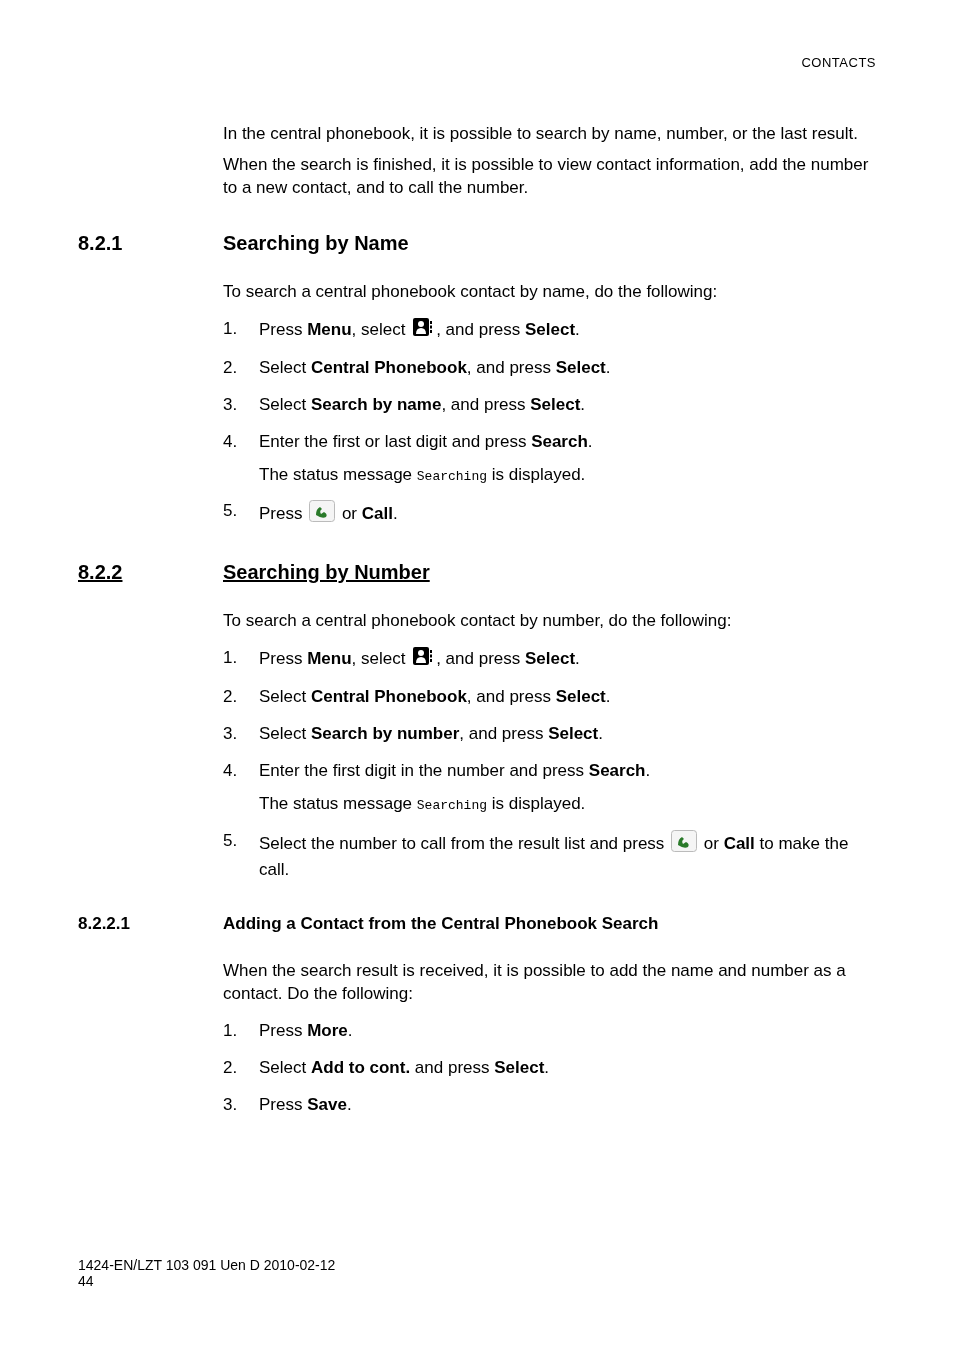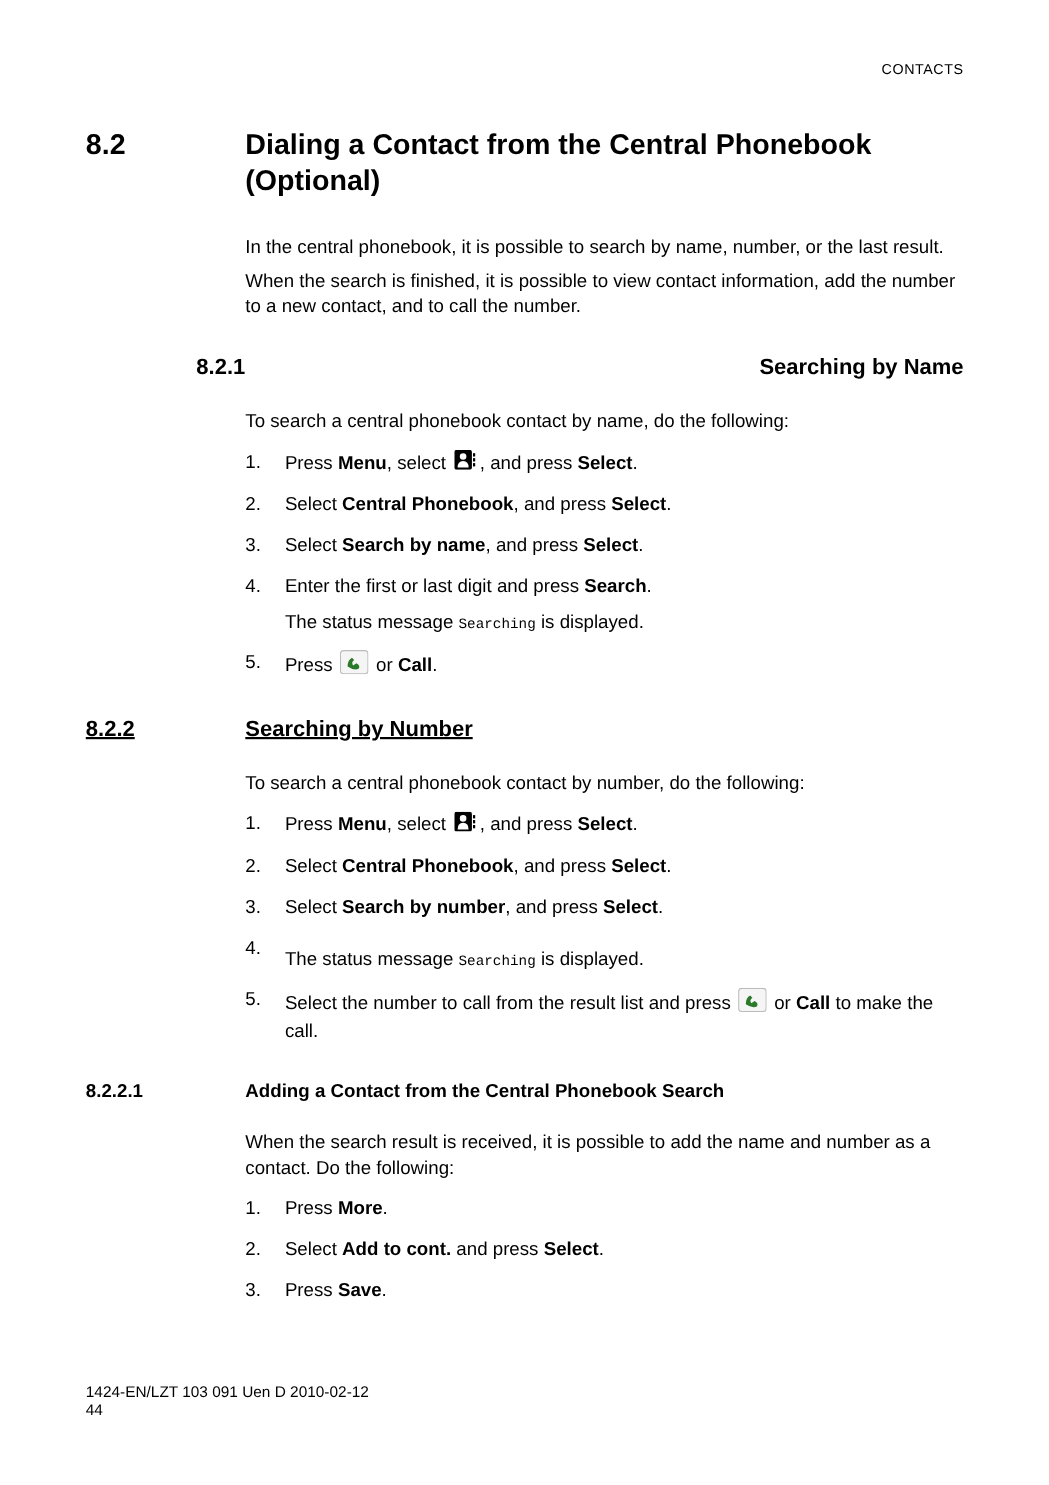--- a/index.html
+++ b/index.html
@@ -113,38 +113,30 @@
   b { font-weight: bold; }
 </style>
 </head>
 <body>
 
 <div class="page">
   <div class="running-header">CONTACTS</div>
 
   <div class="content">
 
-    <div class="row">
-      <div class="left-col">
-        <div class="h1-num">8.2</div>
-      </div>
-      <div class="right-col">
-        <div class="h1-title">Dialing a Contact from the Central Phonebook (Optional)</div>
-      </div>
-    </div>
 
     <div class="row" style="margin-top:26px;">
       <div class="left-col"></div>
       <div class="right-col">
         <div class="para">In the central phonebook, it is possible to search by name, number, or the last result.</div>
         <div class="para">When the search is finished, it is possible to view contact information, add the number to a new contact, and to call the number.</div>
       </div>
     </div>
 
-    <div class="row" style="margin-top:32px;text-align:right;">
+    <div class="row" style="margin-top:32px;">
       <div class="left-col">
         <div class="h2-num">8.2.1</div>
       </div>
       <div class="right-col">
         <div class="h2-title">Searching by Name</div>
       </div>
     </div>
 
     <div class="row" style="margin-top:18px;">
       <div class="left-col"></div>
@@ -233,20 +225,21 @@
           </div>
           <div class="ol-item">
             <div class="ol-num">3.</div>
             <div class="ol-body">
               <span>Select </span><b>Search by number</b><span>, and press </span><b>Select</b><span>.</span>
             </div>
           </div>
           <div class="ol-item">
             <div class="ol-num">4.</div>
             <div class="ol-body">
+              <div><span>Enter the first digit in the number and press </span><b>Search</b><span>.</span></div>
               <div style="margin-top:10px;"><span>The status message </span><span class="mono">Searching</span><span> is displayed.</span></div>
             </div>
           </div>
           <div class="ol-item">
             <div class="ol-num">5.</div>
             <div class="ol-body">
               <span>Select the number to call from the result list and press </span><span class="icon-call"><svg width="26" height="22" viewBox="0 0 26 22">
                     <rect x="0.5" y="0.5" width="25" height="21" rx="3" fill="#f5f5f5" stroke="#bbb"></rect>
                     <path d="M7 15 Q7 9 11 7 L13 9 Q10 11 12 14 L15 12 Q19 14 17 17 Q13 19 7 15 Z" fill="#2a7a2a"></path>
                   </svg></span><span> or </span><b>Call</b><span> to make the call.</span>

